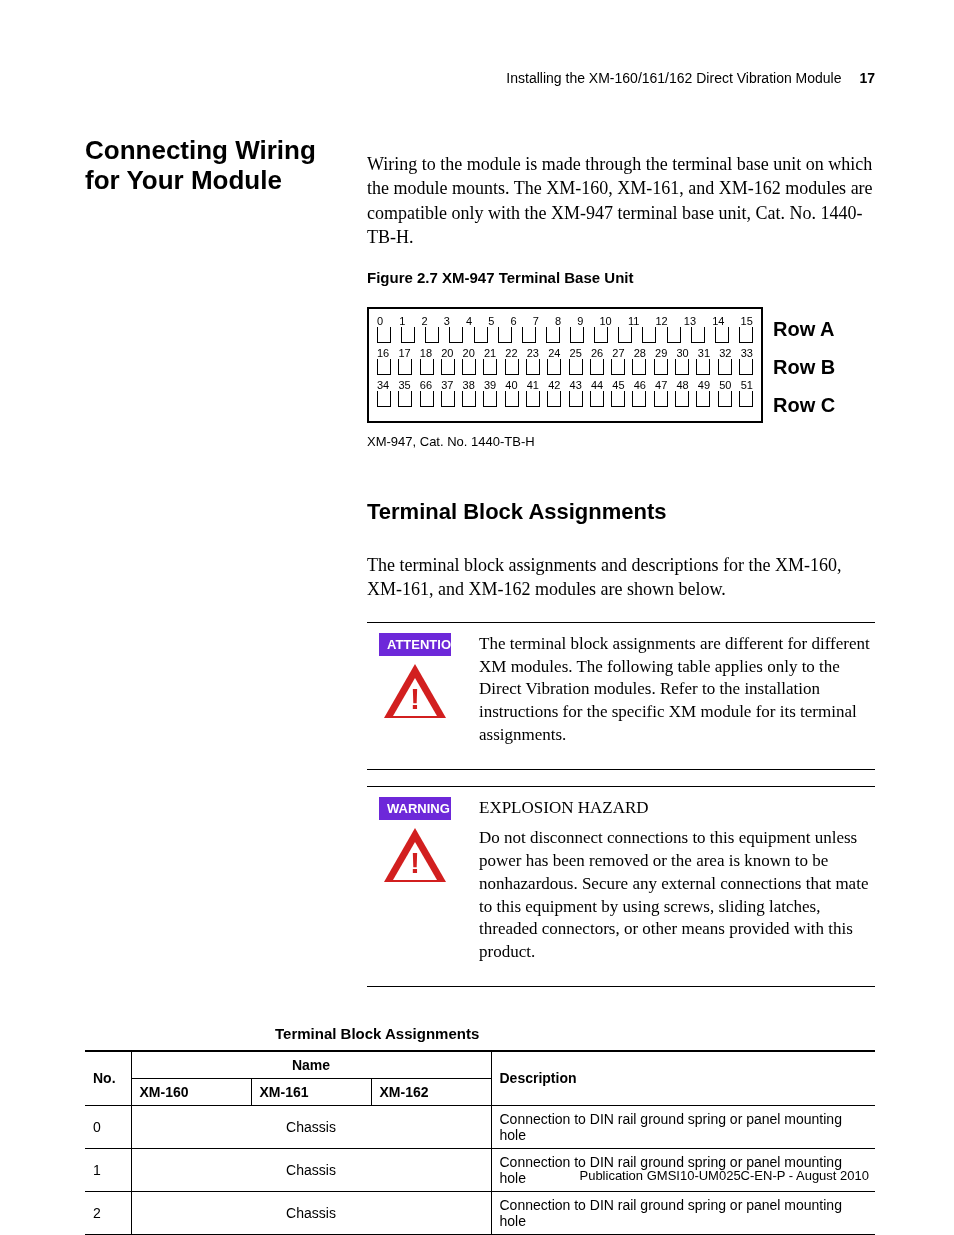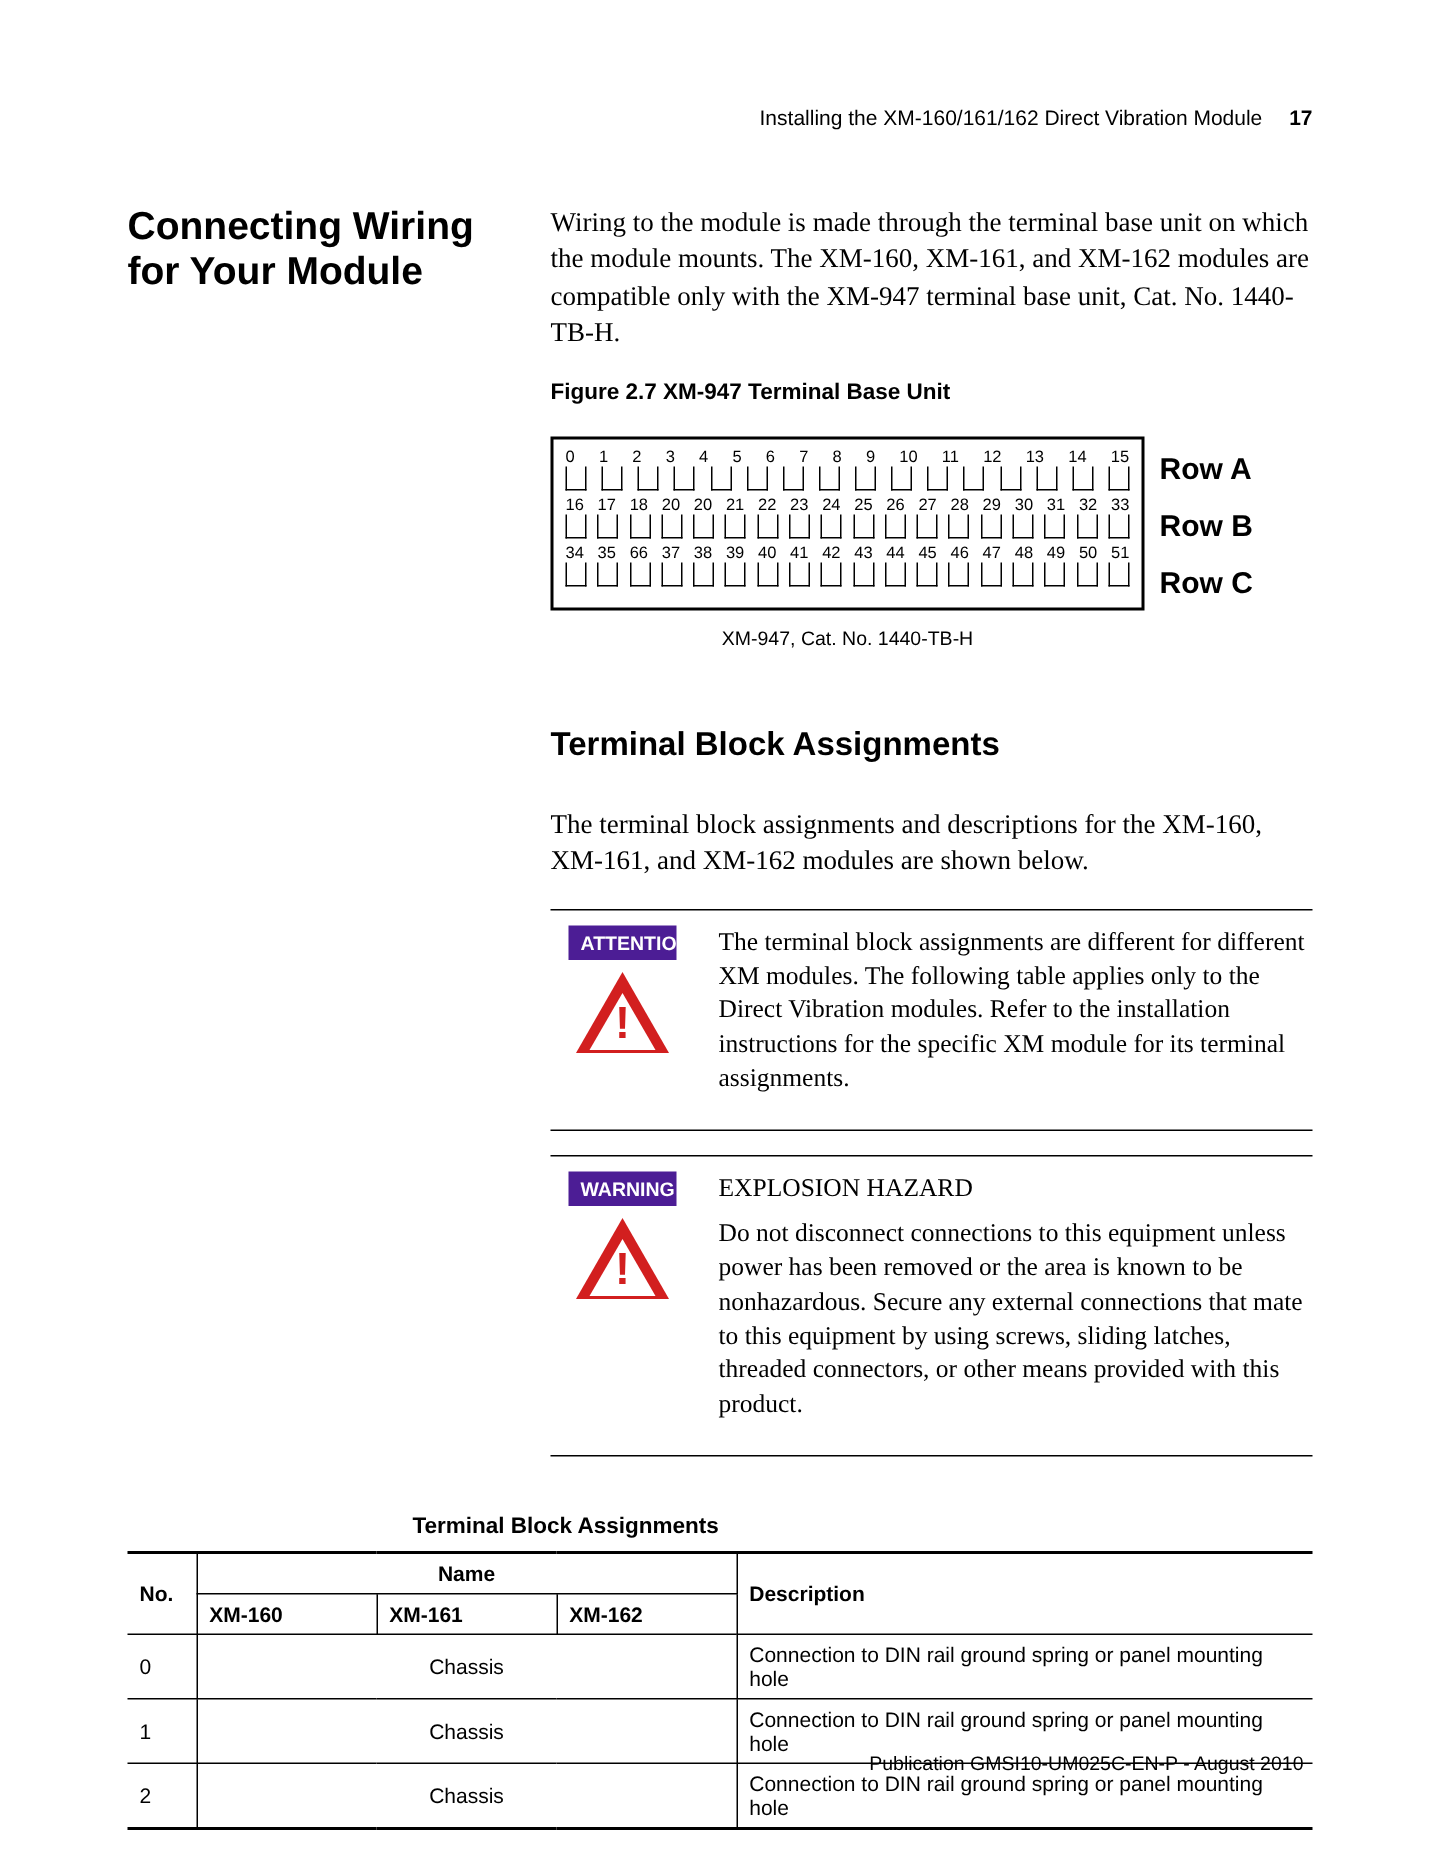--- a/index.html
+++ b/index.html
@@ -33,21 +33,21 @@
     gap: 22px;
   }
   .side-head {
     flex: 0 0 260px;
     font-family: Arial, Helvetica, sans-serif;
     font-weight: 700;
     font-size: 26px;
     line-height: 1.15;
   }
   .body-col { flex: 1 1 auto; }
-  .body-p { font-size: 18px; line-height: 1.35; margin: 0 0 20px 0; }
+  .body-p { font-size: 18px; line-height: 1.35; margin: 16px 0 20px 0; }
   .fig-cap {
     font-family: Arial, Helvetica, sans-serif;
     font-weight: 700;
     font-size: 15px;
     margin: 6px 0 20px 0;
   }
 
   
   .tbu-wrap { display: flex; align-items: center; gap: 10px; }
   .tbu {
@@ -68,21 +68,21 @@
   .row-labels {
     font-family: Arial, Helvetica, sans-serif;
     font-weight: 700;
     font-size: 20px;
     line-height: 38px;
     padding-top: 4px;
   }
   .tbu-caption {
     font-family: Arial, Helvetica, sans-serif;
     font-size: 13px;
-    text-align: center;
+    text-align: left;
     margin: 10px 0 0 0;
     width: 396px;
   }
 
   .subhead {
     font-family: Arial, Helvetica, sans-serif;
     font-weight: 700;
     font-size: 22px;
     margin: 50px 0 28px 0;
   }
@@ -94,21 +94,21 @@
     padding: 10px 0 14px 0;
     margin-bottom: 16px;
   }
   .callout-inner { display: flex; gap: 16px; align-items: flex-start; }
   .badge-col { flex: 0 0 96px; display: flex; flex-direction: column; align-items: center; gap: 8px; }
   .badge {
     font-family: Arial, Helvetica, sans-serif;
     font-weight: 700;
     font-size: 13px;
     color: #fff;
-    background: #4c1d95;
+    background: #6d28d9;
     padding: 4px 8px;
     text-align: center;
     width: 72px;
     box-sizing: border-box;
   }
   .warn-tri {
     width: 62px; height: 54px;
     position: relative;
   }
   .warn-tri::before {

